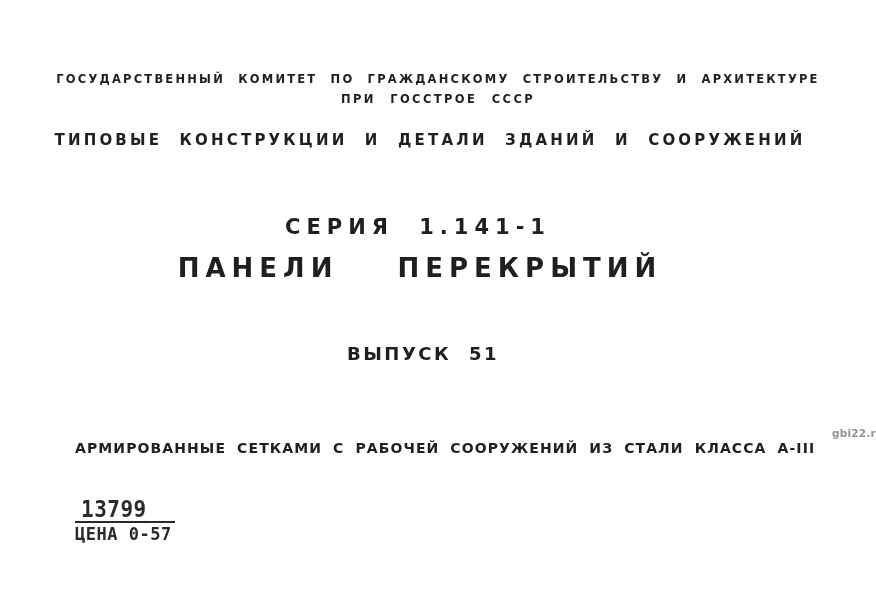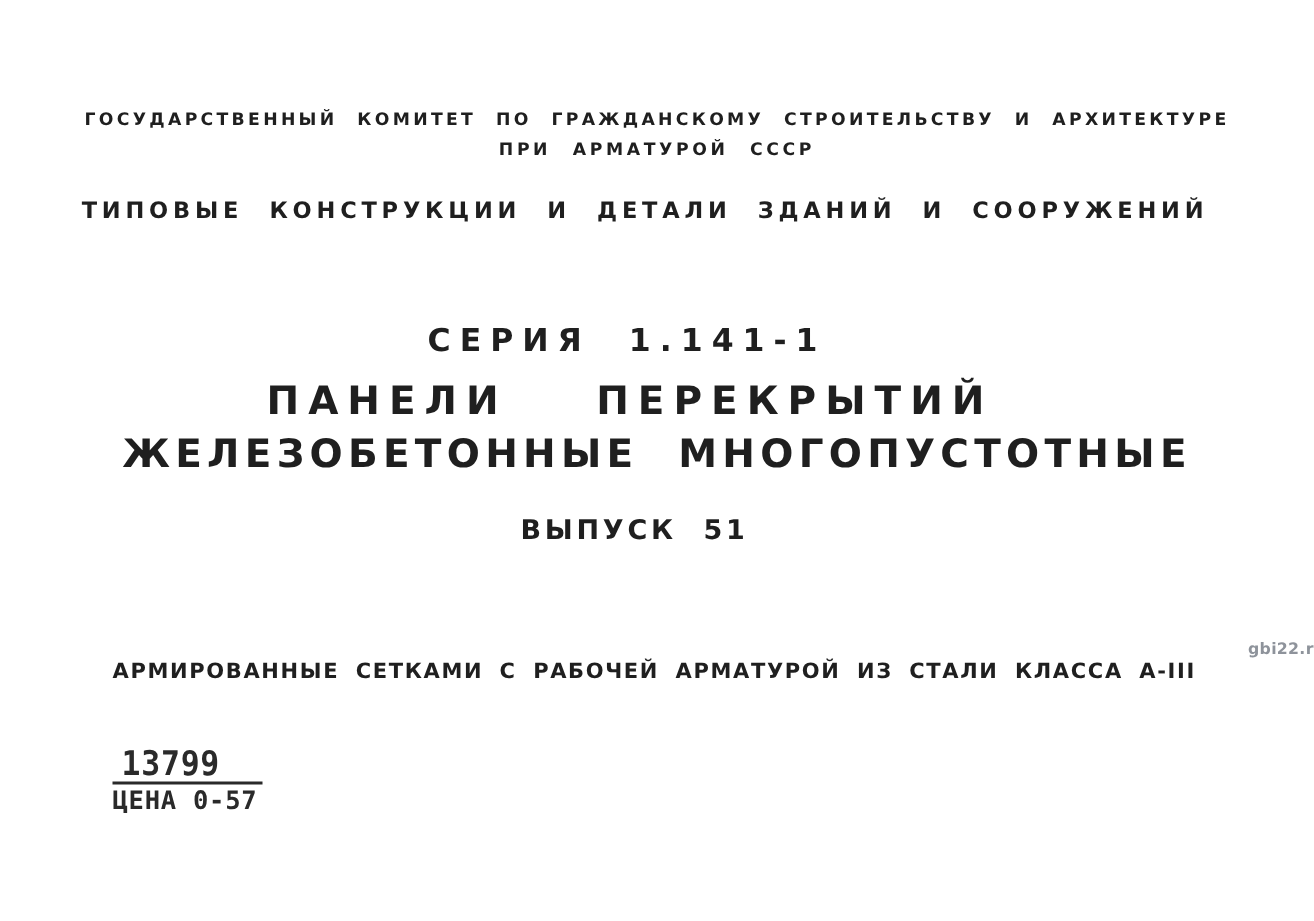--- a/index.html
+++ b/index.html
@@ -118,34 +118,33 @@
     letter-spacing:0.2px;
   }
 </style>
 </head>
 <body>
 
 <div class="page">
 
   <div class="line committee1">ГОСУДАРСТВЕННЫЙ КОМИТЕТ ПО ГРАЖДАНСКОМУ СТРОИТЕЛЬСТВУ И АРХИТЕКТУРЕ</div>
 
-  <div class="line committee2">ПРИ АРМАТУРОЙ СССР</div>
+  <div class="line committee2">ПРИ ГОССТРОЕ СССР</div>
 
   <div class="line subtitle">ТИПОВЫЕ КОНСТРУКЦИИ И ДЕТАЛИ ЗДАНИЙ И СООРУЖЕНИЙ</div>
 
   <div class="line series">СЕРИЯ 1.141-1</div>
 
   <div class="line title1">ПАНЕЛИ ПЕРЕКРЫТИЙ</div>
 
-  <div class="line title2">ЖЕЛЕЗОБЕТОННЫЕ МНОГОПУСТОТНЫЕ</div>
 
   <div class="line issue">ВЫПУСК 51</div>
 
 
-  <div class="desc desc2">АРМИРОВАННЫЕ СЕТКАМИ С РАБОЧЕЙ АРМАТУРОЙ ИЗ СТАЛИ КЛАССА А-III</div>
+  <div class="desc desc2">АРМИРОВАННЫЕ СЕТКАМИ С РАБОЧЕЙ СООРУЖЕНИЙ ИЗ СТАЛИ КЛАССА А-III</div>
 
   <div class="stamp">
     <div class="stamp-number">13799</div>
     <div class="stamp-line"></div>
     <div class="stamp-price">ЦЕНА 0-57</div>
   </div>
 
   <div class="watermark">gbi22.ru</div>
 
 </div>

